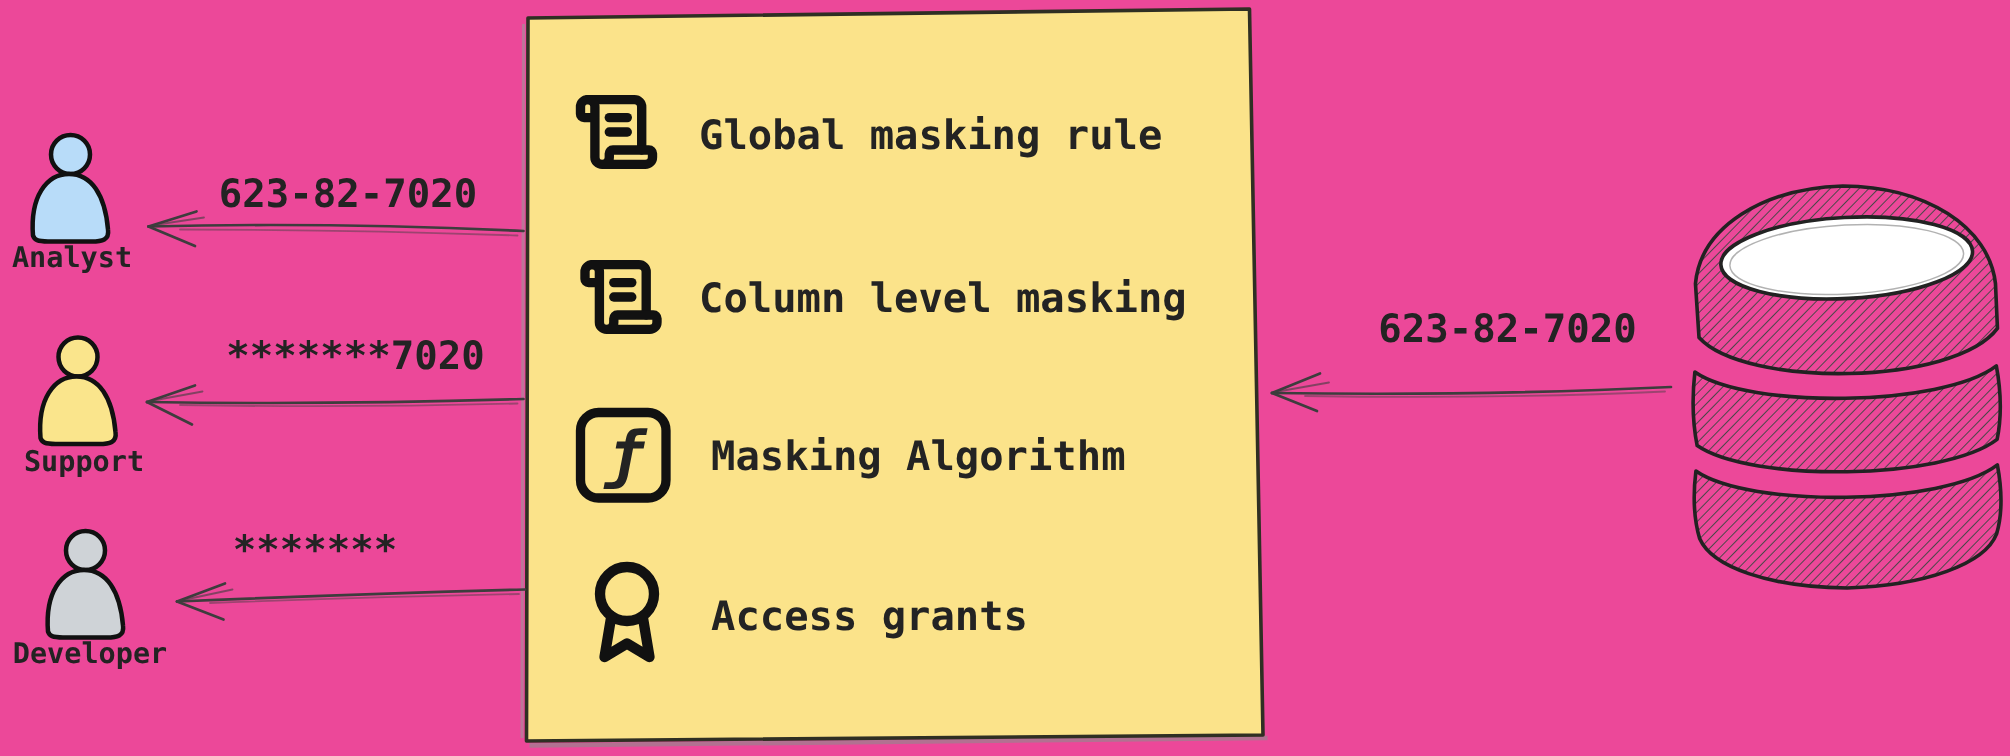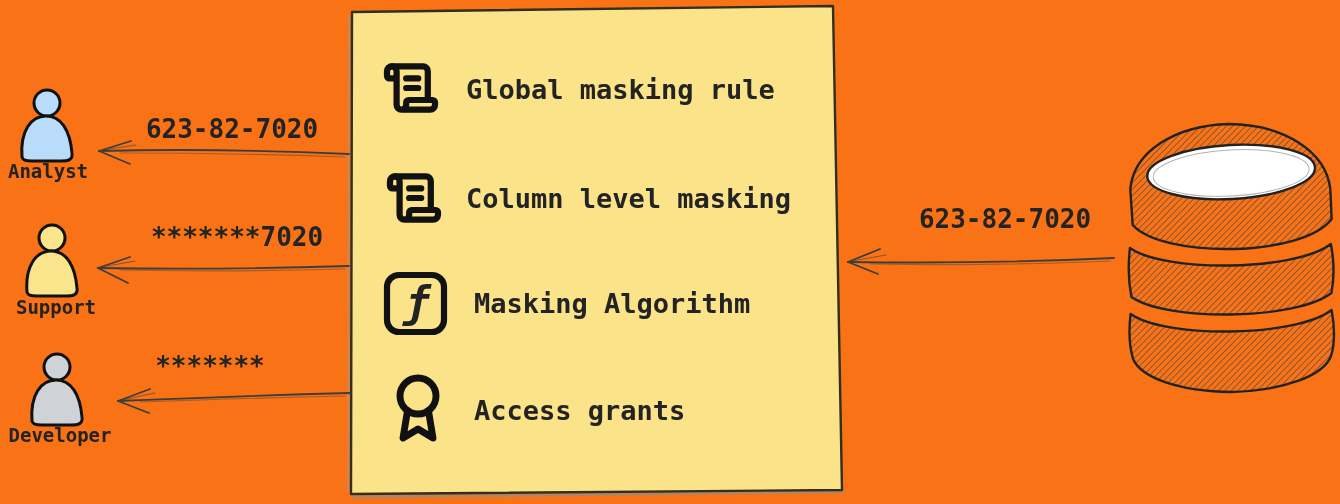--- a/index.html
+++ b/index.html
@@ -5,21 +5,21 @@
   html, body {
     margin: 0;
     padding: 0;
     background: #ffffff;
     font-family: "DejaVu Sans Mono", "Liberation Mono", monospace;
   }
   .stage {
     position: relative;
     width: 1340px;
     height: 504px;
-    background: #f97316;
+    background: #ec4899;
     overflow: hidden;
   }
   svg { display: block; }
   text {
     font-family: "DejaVu Sans Mono", "Liberation Mono", monospace;
     font-weight: bold;
     fill: #232323;
   }
   .box-item-label { font-size: 27px; }
   .arrow-label { font-size: 26px; }

